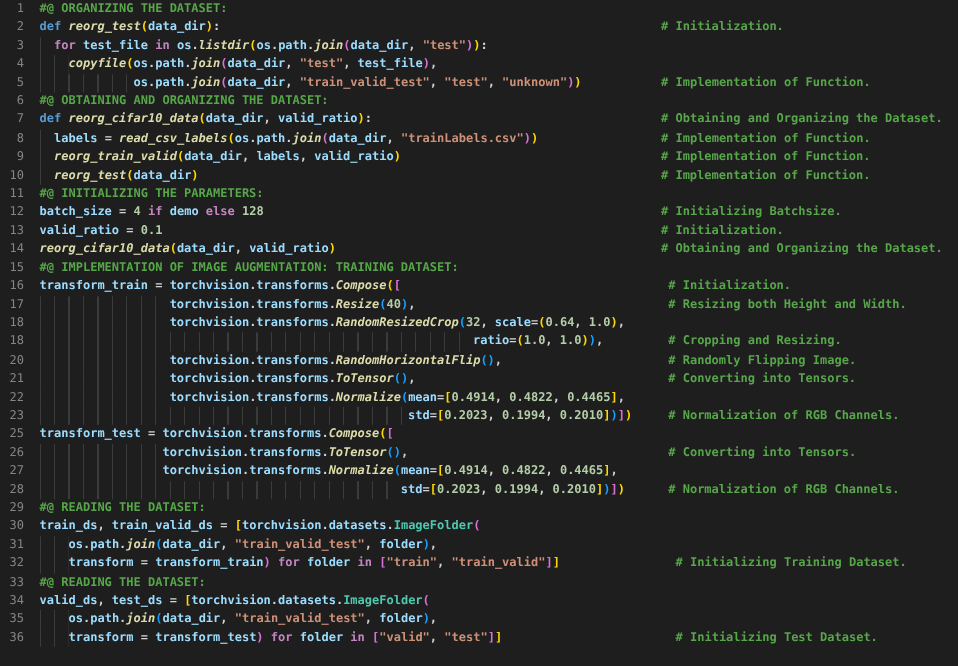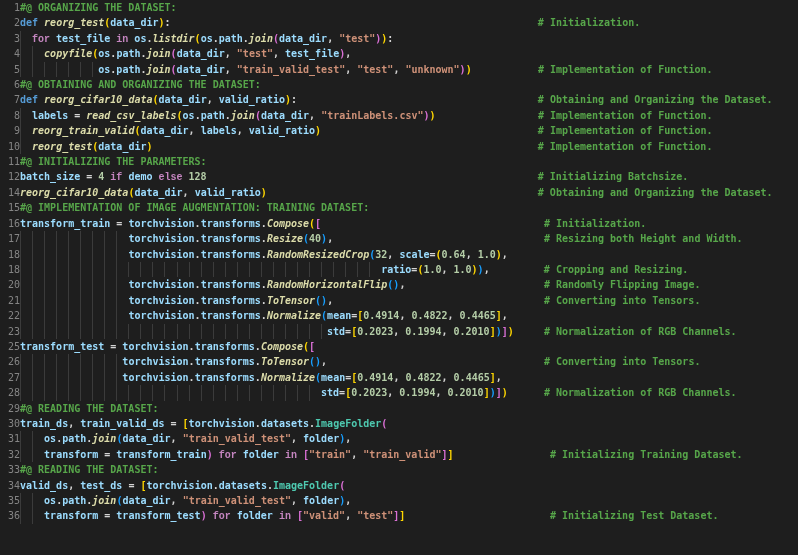--- a/index.html
+++ b/index.html
@@ -17,32 +17,33 @@
   .ln{
     flex:0 0 20px;
     text-align:right;
     color:#858585;
     font-weight:normal;
     user-select:none;
   }
   .code{
     position:relative;
     display:block;
+    margin-left:13px;
     white-space:pre;
     color:#d4d4d4;
   }
   .guides{
     position:absolute;
     left:0;top:0;bottom:0;
     background:repeating-linear-gradient(to right, rgba(255,255,255,0.13) 0 1px, transparent 1px 12.041px);
     pointer-events:none;
   }
   .tok-cm{color:#57a64a;}
   .tok-k{color:#569cd6;text-align:right;}
-  .tok-c{color:#c586c0;font-family:Liberation Mono, monospace;}
+  .tok-c{color:#c586c0;}
   .tok-f{color:#dcdcaa;font-style:italic;}
   .tok-v{color:#9cdcfe;}
   .tok-s{color:#ce9178;}
   .tok-n{color:#b5cea8;}
   .tok-o{color:#d4d4d4;}
   .tok-t{color:#4ec9b0;}
   .tok-b1{color:#ffd700;}
   .tok-b2{color:#da70d6;}
   .tok-b3{color:#179fff;}
 </style>
@@ -90,20 +91,24 @@
       <span class="ln">10</span>
       <span class="code"><span class="guides" style="width: 12.041px;"></span>  <span class="tok-f">reorg_test</span><span class="tok-b1">(</span><span class="tok-v">data_dir</span><span class="tok-b1">)</span>                                                                <span class="tok-cm"># Implementation of Function.</span></span>
     </div>
     <div class="line">
       <span class="ln">11</span>
       <span class="code"><span class="tok-cm">#@ INITIALIZING THE PARAMETERS:</span></span>
     </div>
     <div class="line">
       <span class="ln">12</span>
       <span class="code"><span class="tok-v">batch_size</span><span class="tok-o"> = </span><span class="tok-n">4</span><span class="tok-o"> </span><span class="tok-c">if</span><span class="tok-o"> </span><span class="tok-v">demo</span><span class="tok-o"> </span><span class="tok-c">else</span><span class="tok-o"> </span><span class="tok-n">128</span>                                                       <span class="tok-cm"># Initializing Batchsize.</span></span>
+    </div>
+    <div class="line">
+      <span class="ln">13</span>
+      <span class="code"><span class="tok-v">valid_ratio</span><span class="tok-o"> = </span><span class="tok-n">0.1</span>                                                                     <span class="tok-cm"># Initialization.</span></span>
     </div>
     <div class="line">
       <span class="ln">14</span>
       <span class="code"><span class="tok-f">reorg_cifar10_data</span><span class="tok-b1">(</span><span class="tok-v">data_dir</span><span class="tok-o">, </span><span class="tok-v">valid_ratio</span><span class="tok-b1">)</span>                                             <span class="tok-cm"># Obtaining and Organizing the Dataset.</span></span>
     </div>
     <div class="line">
       <span class="ln">15</span>
       <span class="code"><span class="tok-cm">#@ IMPLEMENTATION OF IMAGE AUGMENTATION: TRAINING DATASET:</span></span>
     </div>
     <div class="line">

